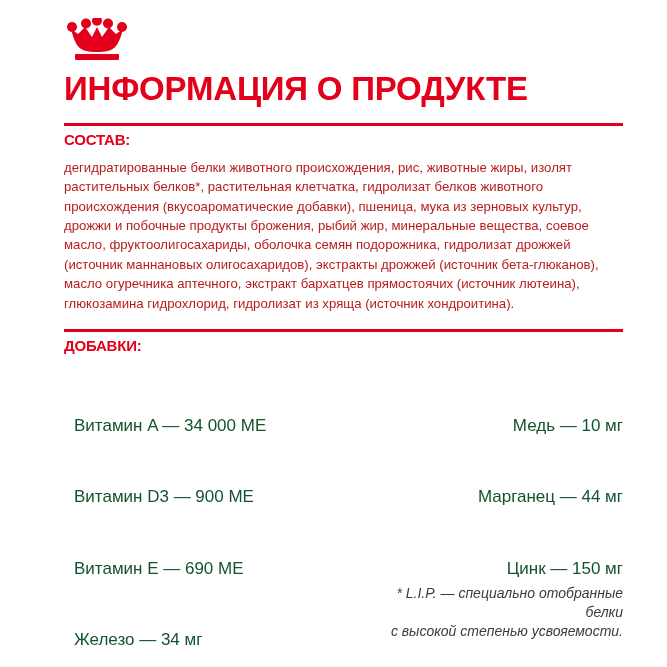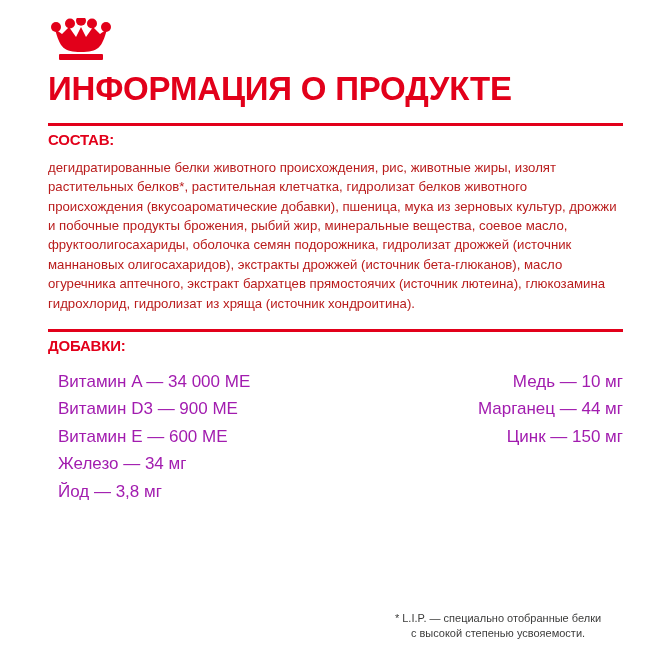--- a/index.html
+++ b/index.html
@@ -12,21 +12,21 @@
     background: #ffffff;
     font-family: "Liberation Sans", sans-serif;
     color: #1a1a1a;
     overflow: hidden;
   }
   .page {
     position: relative;
     width: 667px;
     height: 667px;
     box-sizing: border-box;
-    padding: 18px 44px 0 48px;
+    padding: 18px 44px 0 64px;
   }
 
   
   .logo {
     width: 62px;
     height: 44px;
     margin-left: 2px;
     margin-bottom: 10px;
   }
   .logo svg { display: block; }
@@ -79,34 +79,36 @@
   }
   .additives .col {
     width: 50%;
     box-sizing: border-box;
   }
   .additives .col.left { padding-left: 10px; }
   .additives .col.right { padding-left: 6px; text-align: right; }
   .additive-item {
     font-size: 17px;
     line-height: 1.62;
-    color: #a21caf;
+    color: #14532d;
     white-space: nowrap;
+    margin-top: 44px;
   }
 
   
   .footnote {
     position: absolute;
     right: 44px;
     bottom: 26px;
-    text-align: center;
-    font-size: 11px;
+    text-align: right;
+    font-size: 14px;
     line-height: 1.35;
     color: #3c3c3b;
     width: 250px;
+    font-style: italic;
   }
 </style>
 </head>
 <body>
 
 <div class="page">
 
   <div class="logo">
     <svg viewBox="0 0 62 44" width="62" height="44" aria-hidden="true">
       <g fill="#e2001a">
@@ -132,21 +134,21 @@
 
   <div class="section-head">
     <div class="rule"></div>
     <div class="label">ДОБАВКИ:</div>
   </div>
 
   <div class="additives">
     <div class="col left">
       <div class="additive-item">Витамин A — 34 000 МЕ</div>
       <div class="additive-item">Витамин D3 — 900 МЕ</div>
-      <div class="additive-item">Витамин E — 600 МЕ</div>
+      <div class="additive-item">Витамин E — 690 МЕ</div>
       <div class="additive-item">Железо — 34 мг</div>
       <div class="additive-item">Йод — 3,8 мг</div>
     </div>
     <div class="col right">
       <div class="additive-item">Медь — 10 мг</div>
       <div class="additive-item">Марганец — 44 мг</div>
       <div class="additive-item">Цинк — 150 мг</div>
     </div>
   </div>
 

